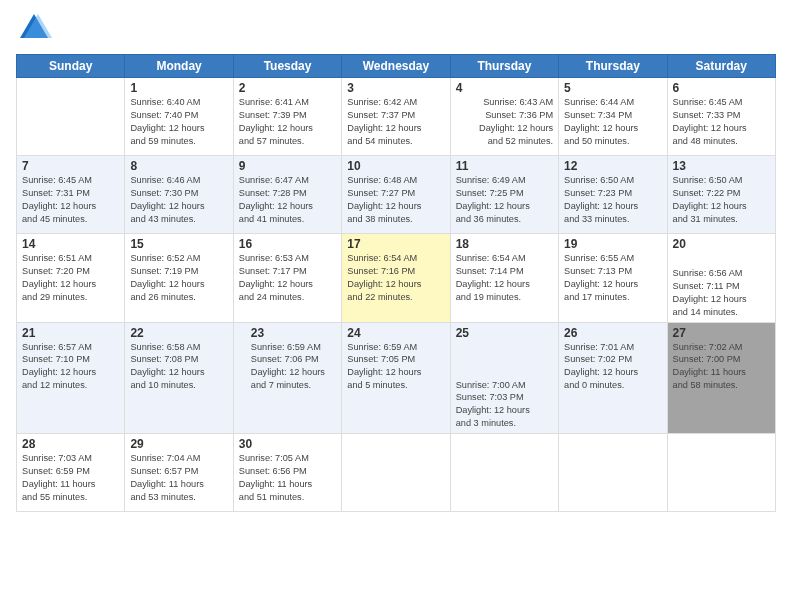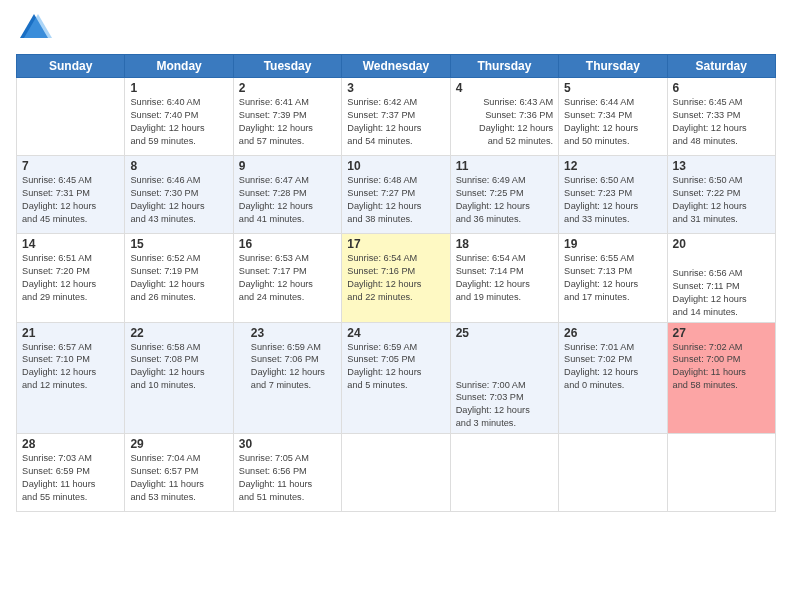--- a/index.html
+++ b/index.html
@@ -323,21 +323,21 @@
 Daylight: 12 hours
 and 3 minutes.</div>
           </td>
           <td style="background-color: rgb(238, 243, 251);">
             <span class="day-num">26</span>
             <div class="day-info" style="white-space: pre-line;">Sunrise: 7:01 AM
 Sunset: 7:02 PM
 Daylight: 12 hours
 and 0 minutes.</div>
           </td>
-          <td style="background-color: #fca5a5;">
+          <td style="background-color: #a3a3a3;">
             <span class="day-num">27</span>
             <div class="day-info" style="white-space: pre-line;">Sunrise: 7:02 AM
 Sunset: 7:00 PM
 Daylight: 11 hours
 and 58 minutes.</div>
           </td>
         </tr>
         <tr>
           <td style="background-color: rgb(255, 255, 255);">
             <span class="day-num">28</span>

